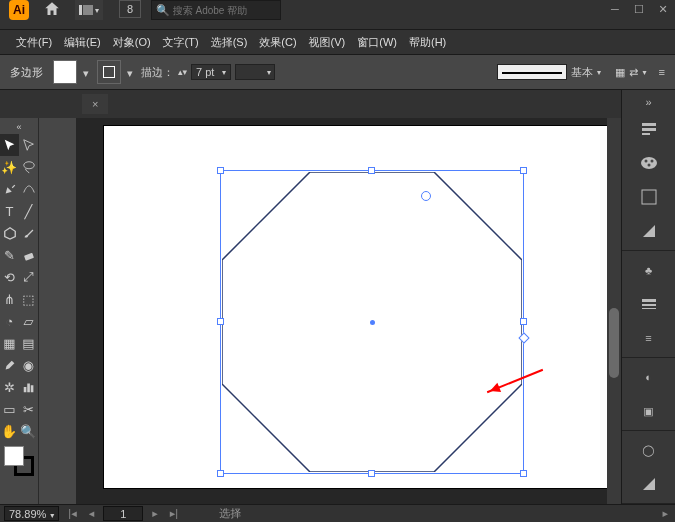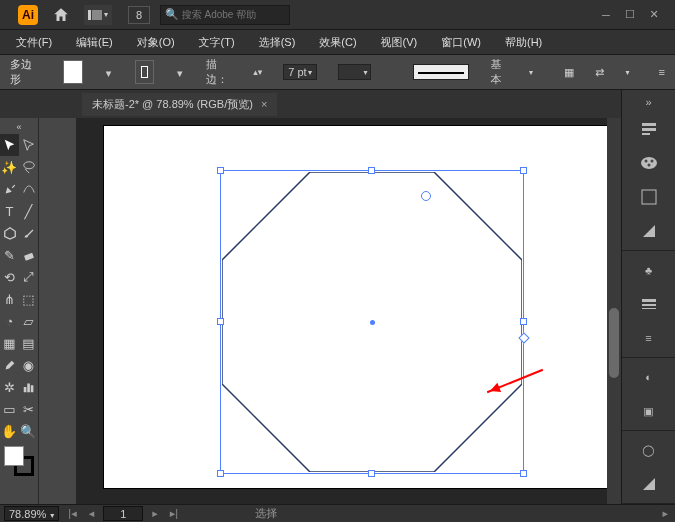--- a/index.html
+++ b/index.html
@@ -1,28 +1,28 @@
 <!DOCTYPE html>
 <html><head>
 <meta charset="utf-8">
 <style>
 *{margin:0;padding:0;box-sizing:border-box;font-family:"Microsoft YaHei",sans-serif;font-size:11px;color:#ccc;user-select:none}
 body{background:#323232;width:675px;height:522px;overflow:hidden;position:relative}
-.titlebar{height:30px;background:#323232;display:flex;align-items:center;padding:0 10px;border-bottom:1px solid #1a1a1a}
+.titlebar{height:30px;background:#323232;display:flex;align-items:flex-start;padding:0 1px;border-bottom:1px solid #1a1a1a}
 .app-icon{width:20px;height:20px;background:#ff9a00;border-radius:4px;display:flex;align-items:center;justify-content:center;margin:0 8px}
 .app-icon span{color:#330000;font-weight:bold;font-size:12px}
 .home-icon{width:18px;height:18px;margin:0 6px}
 .win-ctrl{margin-left:auto;display:flex;gap:2px}
 .win-btn{width:22px;height:18px;display:flex;align-items:center;justify-content:center;color:#aaa}
 .search-box{background:#262626;border:1px solid #1a1a1a;height:20px;width:130px;display:flex;align-items:center;padding:0 4px;margin-left:10px}
 .search-box input{background:none;border:none;outline:none;color:#888;font-size:10px;width:100%}
 .sync-box{border:1px solid #555;width:22px;height:18px;display:flex;align-items:center;justify-content:center;margin-left:8px;font-size:9px}
-.menubar{height:24px;background:#323232;display:flex;align-items:center;padding:0 10px;gap:12px}
+.menubar{height:24px;background:#323232;display:flex;align-items:center;padding:0 10px;gap:0}
 .menu-item{padding:2px 6px;color:#ddd}
-.ctrlbar{height:36px;background:#474747;display:flex;align-items:center;padding:0 10px;gap:21px;border-top:1px solid #1a1a1a;border-bottom:1px solid #1a1a1a}
+.ctrlbar{height:36px;background:#474747;display:flex;align-items:center;padding:0 10px;gap:4px;border-top:1px solid #1a1a1a;border-bottom:1px solid #1a1a1a}
 .shape-label{color:#ddd;margin-right:6px}
 .swatch{width:24px;height:24px;border:1px solid #666;display:inline-block}
 .swatch.white{background:#fff}
 .swatch.stroke{background:#474747;position:relative}
 .swatch.stroke::after{content:"";position:absolute;inset:5px;border:1px solid #fff}
 .dd{width:10px;height:10px;margin-left:2px}
 .stroke-val{background:#333;border:1px solid #222;padding:1px 4px;width:40px;display:flex;align-items:center;justify-content:space-between}
 .style-box{background:#eee;width:70px;height:16px;border:1px solid #222;position:relative}
 .style-box::after{content:"";position:absolute;left:4px;right:4px;top:7px;height:2px;background:#000}
 .tabbar{height:28px;background:#323232;display:flex;align-items:center;padding-left:82px}
@@ -52,21 +52,21 @@
 .arrow{position:absolute;right:76px;top:262px;width:60px;height:2px;background:red;transform:rotate(-22deg)}
 .arrow::before{content:"";position:absolute;left:-2px;top:-4px;border:5px solid transparent;border-right:10px solid red}
 .rightpanel{position:absolute;right:0;top:90px;width:54px;bottom:18px;background:#383838;border-left:1px solid #1a1a1a}
 .panel-icon{width:40px;height:30px;margin:4px auto;display:flex;align-items:center;justify-content:center;color:#bbb}
 .panel-sep{height:1px;background:#222;margin:4px 0}
 .vscroll{position:absolute;right:54px;top:118px;width:14px;bottom:18px;background:#3a3a3a}
 .vthumb{position:absolute;left:2px;right:2px;top:190px;height:70px;background:#6a6a6a;border-radius:5px}
 .statusbar{position:absolute;bottom:0;left:0;right:0;height:18px;background:#323232;display:flex;align-items:center;padding:0 4px;gap:6px;border-top:1px solid #1a1a1a}
 .zoom-box{background:#262626;border:1px solid #111;padding:0 4px;height:15px;display:flex;align-items:flex-end;gap:4px}
 .nav-btn{color:#888;padding:0 3px}
-.status-label{color:#999;margin-left:68px}
+.status-label{color:#999;margin-left:32px}
 .dock-chev{width:12px;height:20px;background:#474747;display:flex;align-items:center;justify-content:center;font-size:9px}
 .layout-dd{width:28px;height:20px;background:#3a3a3a;margin:0 8px;display:flex;align-items:center;justify-content:center}
 </style>
 </head>
 <body>
 
 <div class="titlebar">
   <div class="app-icon">
       <span>Ai</span>
     </div>
@@ -126,21 +126,20 @@
   <span>基本</span>
     <span style="font-size:8px">▾</span>
   <span style="margin-left:10px">▦</span>
   <span>⇄</span>
     <span style="font-size:8px">▾</span>
   <span style="margin-left:8px">≡</span>
 </div>
 
 <div class="tabbar">
   <div class="tab">
-    <span>未标题-2* @ 78.89% (RGB/预览)</span>
     <span class="tab-close">×</span>
   </div>
 </div>
 
 <div class="main">
   <div class="toolbox">
     <div class="dock-chev" style="width:100%;height:14px">«</div>
     <div class="tool-row">
         <div class="tool" style="background:#2a2a2a">
           <svg viewBox="0 0 16 16" fill="#fff">

